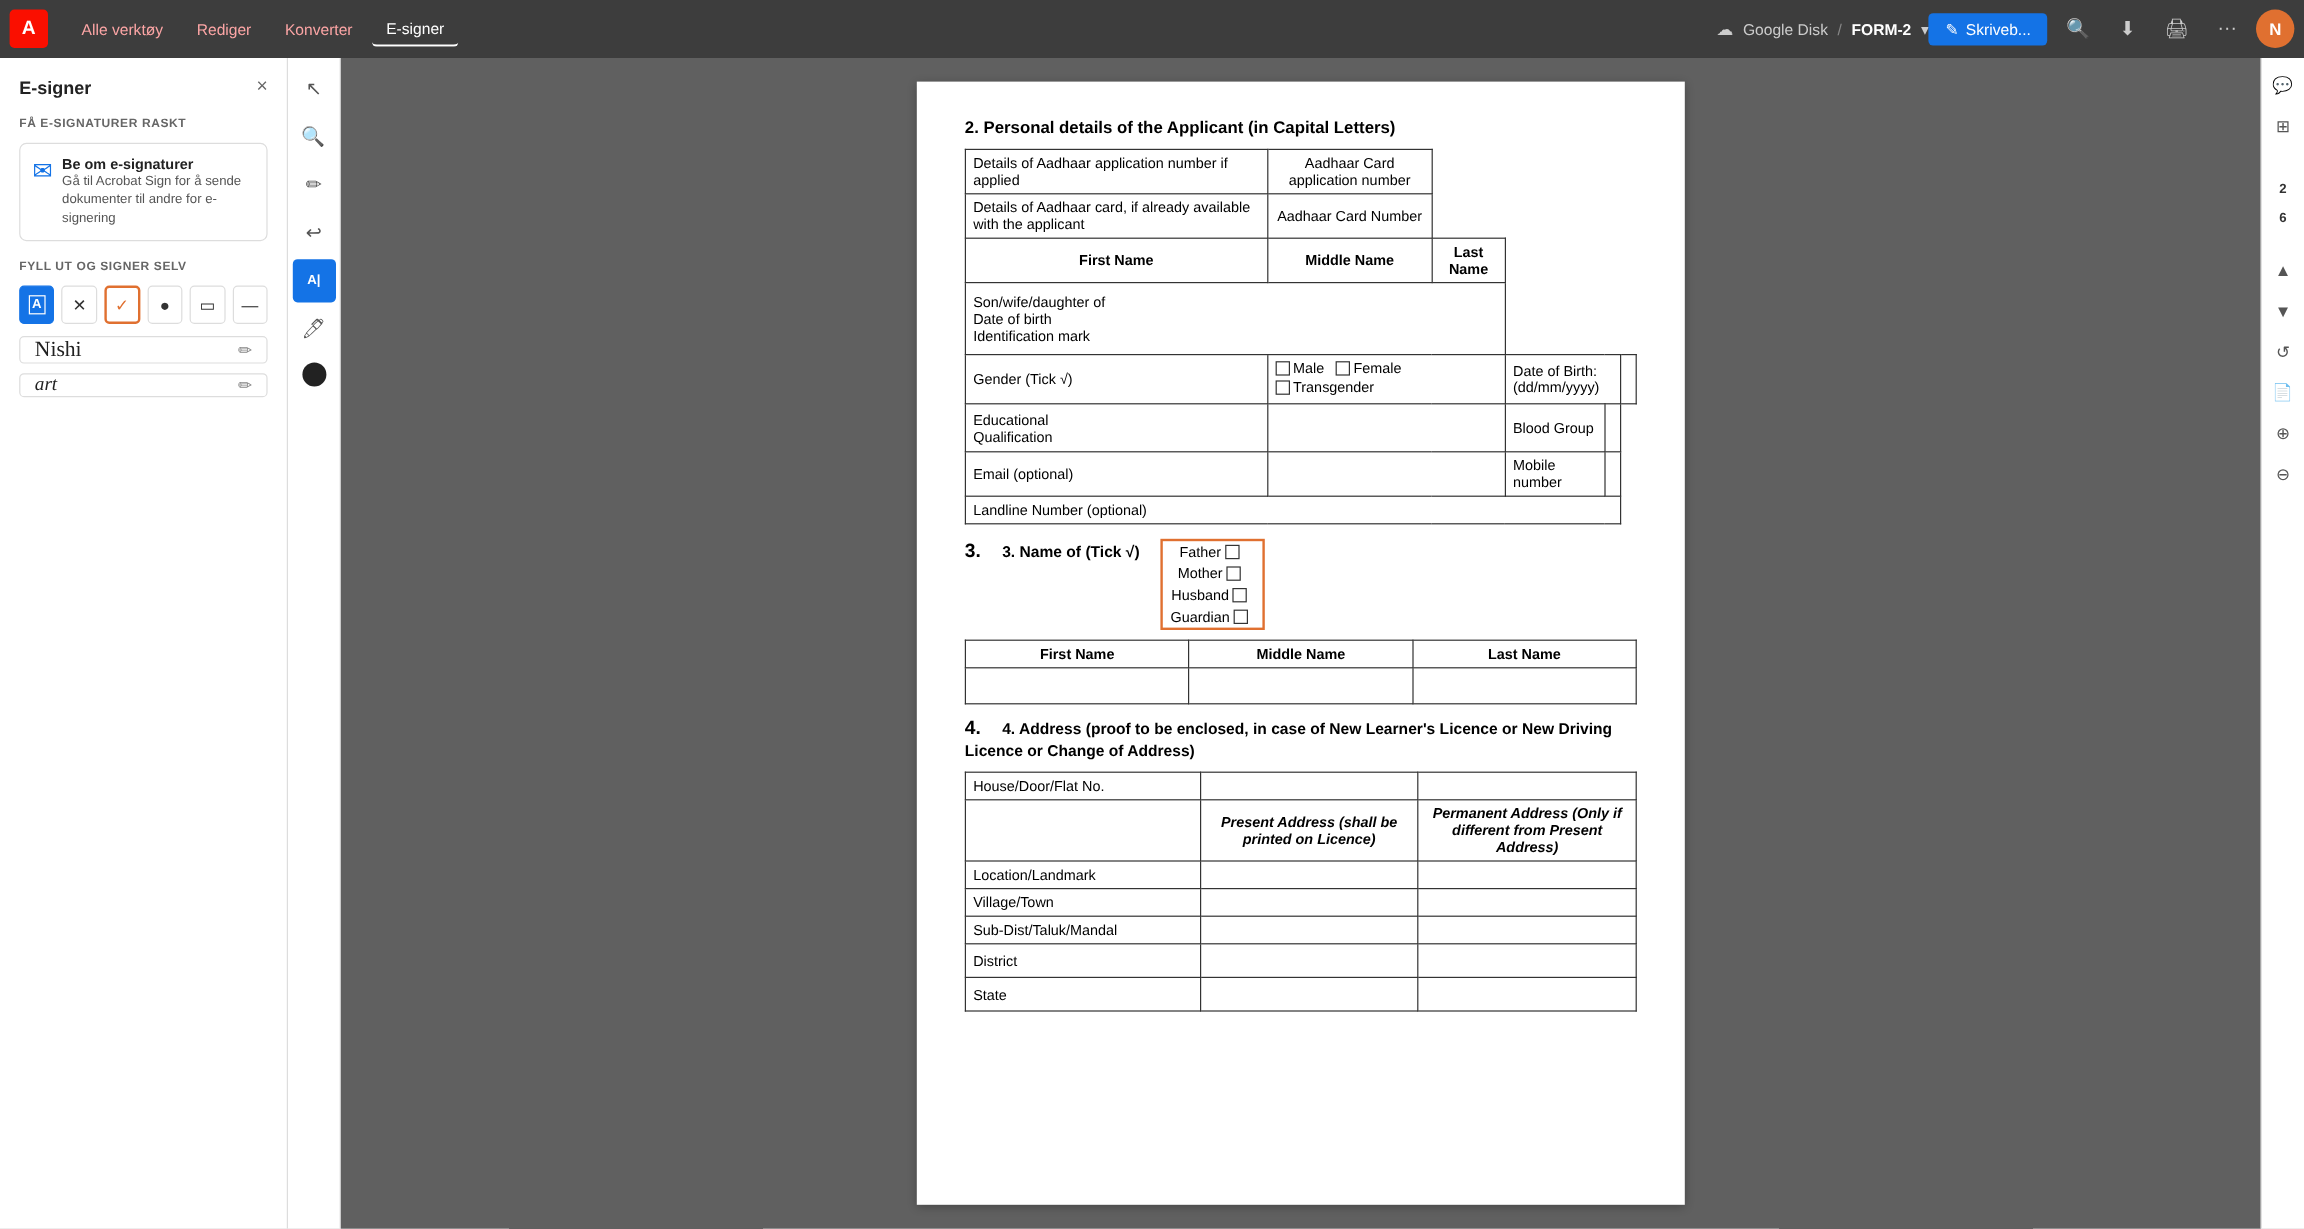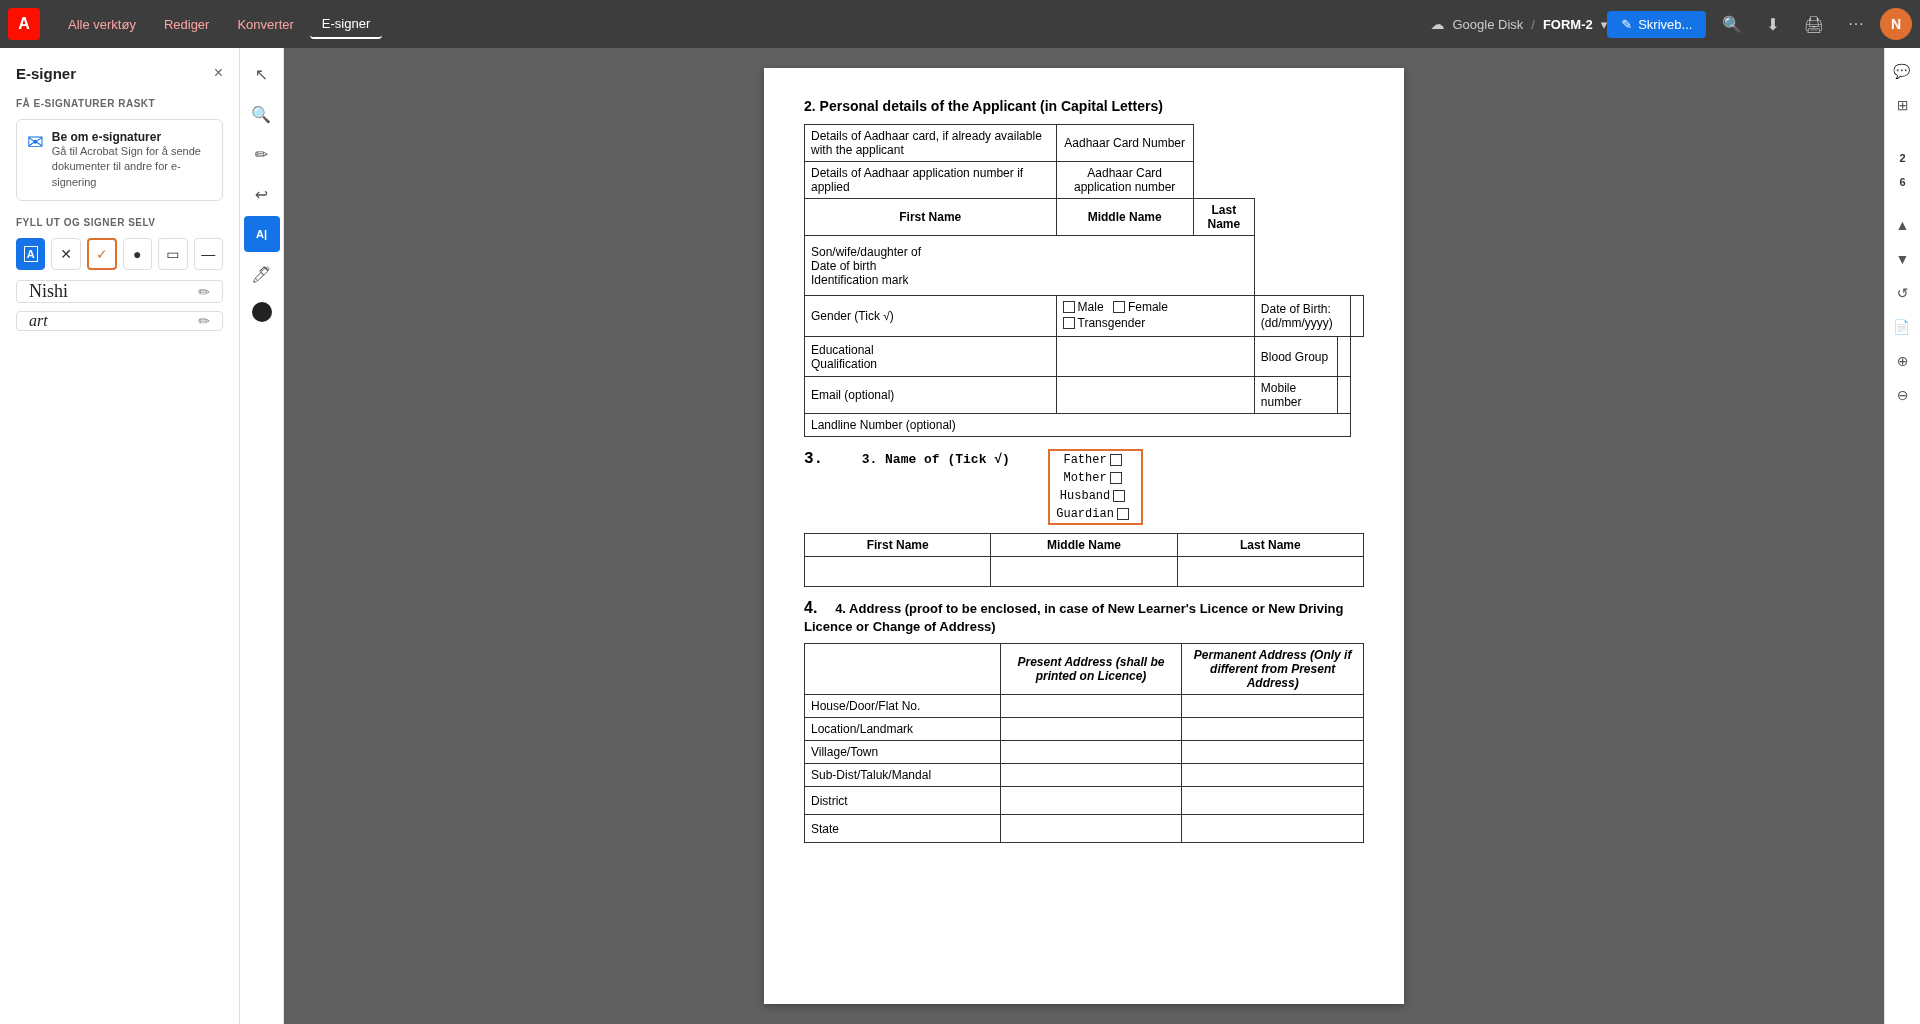--- a/index.html
+++ b/index.html
@@ -219,26 +219,26 @@
   <div class="main-content">
     <div class="document">
 
       <div class="doc-section-title">
         <span>2.   Personal details of the Applicant (in Capital Letters)</span>
       </div>
 
       <table>
         <tbody>
             <tr>
+          <td>Details of Aadhaar application number if applied</td>
+          <td class="center">Aadhaar Card application number</td>
+        </tr>
+        <tr>
           <td style="width:45%">Details of Aadhaar card, if already available with the applicant</td>
           <td class="center">Aadhaar Card Number</td>
-        </tr>
-        <tr>
-          <td>Details of Aadhaar application number if applied</td>
-          <td class="center">Aadhaar Card application number</td>
         </tr>
         <tr>
           <td class="center bold">First Name</td>
           <td class="center bold">Middle Name</td>
           <td class="center bold">Last Name</td>
         </tr>
         <tr>
           <td colspan="3" style="height:60px;">
             <span style="white-space:pre-line;">Son/wife/daughter of
 Date of birth
@@ -279,21 +279,21 @@
           <td colspan="2"></td>
           <td>Mobile number</td>
           <td></td>
         </tr>
         <tr>
           <td colspan="5">Landline Number (optional)</td>
         </tr>
       </tbody>
         </table>
 
-      <div style="margin-bottom:8px;font-family:Liberation Mono, monospace;">
+      <div style="margin-bottom:8px;">
         <span class="bold">3.&nbsp;&nbsp;&nbsp;</span>
         <span class="bold" style="font-weight:bold;font-size:13px;">3.   Name of (Tick √)</span>
         &nbsp;&nbsp;
         <span style="display:inline-flex;align-items:center;gap:4px;border:2px solid #e07030;padding:2px 6px;flex-direction:column;">
           <span class="checkbox-inline">
             <span>Father</span>
             <span class="checkbox-box"></span>
           </span>
           <span class="checkbox-inline">
             <span>Mother</span>
@@ -324,28 +324,28 @@
       </tbody>
         </table>
 
       <div style="margin:12px 0 8px 0;">
         <span class="bold">4.&nbsp;&nbsp;&nbsp;</span>
         <span class="bold" style="font-size:13px;">4.   Address (proof to be enclosed, in case of New Learner's Licence or New Driving Licence or Change of Address)</span>
       </div>
       <table>
         <tbody>
             <tr>
+          <td>House/Door/Flat No.</td>
+          <td></td>
+          <td></td>
+        </tr>
+        <tr>
           <td style="width:35%"></td>
           <td class="center italic bold" style="width:32.5%;">Present Address (shall be printed on Licence)</td>
           <td class="center italic bold" style="width:32.5%;">Permanent Address (Only if different from Present Address)</td>
-        </tr>
-        <tr>
-          <td>House/Door/Flat No.</td>
-          <td></td>
-          <td></td>
         </tr>
         <tr>
           <td>Location/Landmark</td>
           <td></td>
           <td></td>
         </tr>
         <tr>
           <td>Village/Town</td>
           <td></td>
           <td></td>

